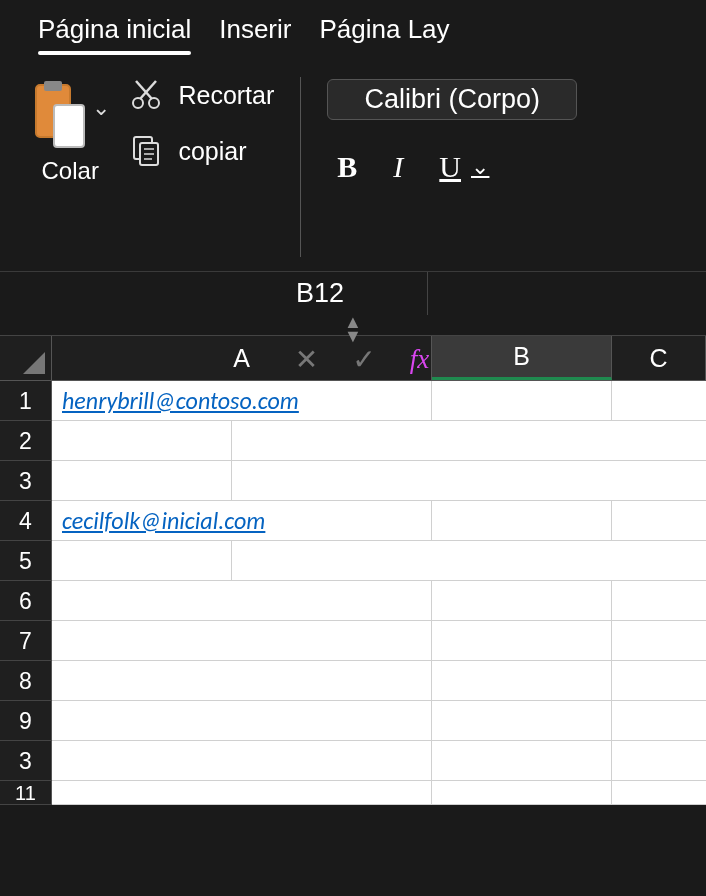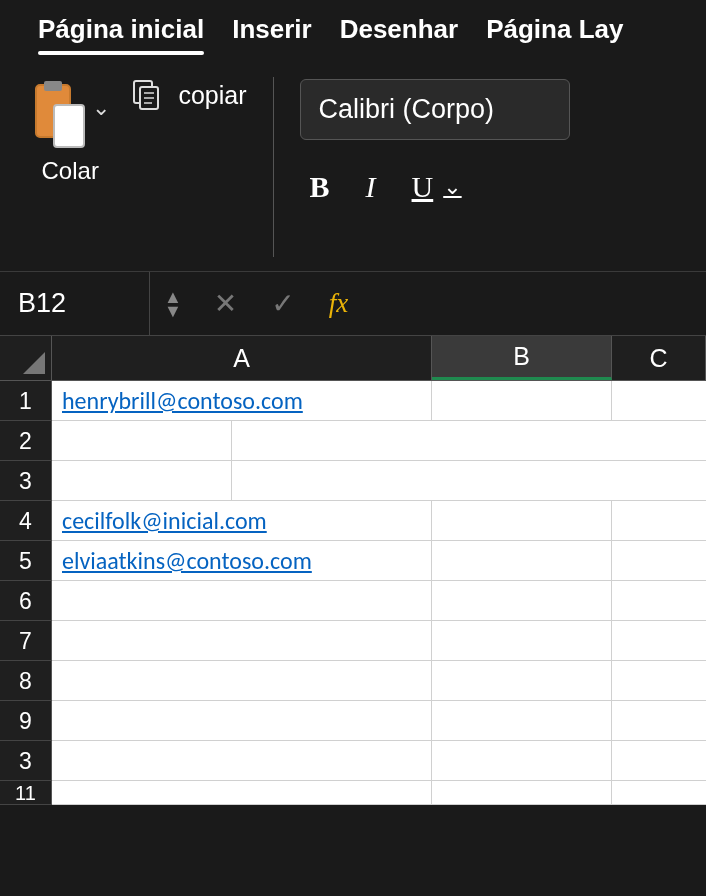--- a/index.html
+++ b/index.html
@@ -9,21 +9,21 @@
     background: #1a1a1a;
     font-family: "Segoe UI", Arial, sans-serif;
     overflow: hidden;
     color: #fff;
   }
   .tabs {
     display: flex;
     gap: 28px;
     padding: 14px 2px 0 38px;
     font-size: 26px;
-    font-weight: 700;
+    font-weight: 400;
   }
   .tab {
     padding-bottom: 10px;
     position: relative;
   }
   .tab.active::after {
     content: "";
     position: absolute;
     left: 0; right: 0; bottom: 0;
     height: 4px;
@@ -87,24 +87,25 @@
     flex: 1;
     display: flex;
     flex-direction: column;
     gap: 22px;
     padding-top: 6px;
   }
   .font-name-box {
     background: #2a2a2a;
     border: 1px solid #555;
     border-radius: 6px;
-    padding: 14px 18px;
+    padding: 4px 18px;
     font-size: 27px;
     color: #fff;
-    width: 270px;
+    width: 250px;
+    text-align: center;
   }
   .format-row {
     display: flex;
     gap: 36px;
     align-items: center;
     font-size: 30px;
     padding-left: 10px;
     margin-top: 8px;
   }
   .bold { font-weight: bold; font-family: "Times New Roman", serif; }
@@ -113,20 +114,21 @@
     text-decoration: underline;
     font-family: "Times New Roman", serif;
     display: flex; gap: 10px; align-items: center;
   }
   .namebox-row {
     display: flex;
     align-items: center;
     background: #1a1a1a;
     border-bottom: 1px solid #444;
     height: 64px;
+    flex-direction: column;
   }
   .namebox {
     width: 150px;
     font-size: 27px;
     padding: 6px 10px 6px 18px;
     border-right: 1px solid #444;
     height: 100%;
     display: flex;
     align-items: center;
   }
@@ -144,21 +146,21 @@
     gap: 34px;
     align-items: center;
     color: #777;
     font-size: 28px;
     padding-left: 18px;
   }
   .fx {
     font-style: italic;
     font-family: "Cambria Math", serif;
     font-size: 27px;
-    color: #eab308;
+    color: #d946ef;
   }
   .grid-wrap {
     background: #fff;
   }
   .col-headers {
     display: flex;
     background: #1f1f1f;
     color: #fff;
     border-bottom: 1px solid #555;
   }
@@ -216,53 +218,64 @@
     line-height: 32px;
     background: #fff;
     color: #000;
     overflow: hidden;
     white-space: nowrap;
   }
   .cell.link {
     color: #0563c1;
     text-decoration: underline;
     font-family: Calibri, Arial, sans-serif;
+    font-style: italic;
   }
   .cA { width: 380px; }
   .cB { width: 180px; }
   .cC { flex: 1; border-right: none; }
   .row-num.partial { height: 24px; line-height: 24px; font-size: 20px; }
   .row.partial { height: 24px; }
 </style>
 </head>
 <body>
 
 <div class="tabs">
   <div class="tab active">Página inicial</div>
   <div class="tab">Inserir</div>
-  <div class="tab">Desenhar</div>
   <div class="tab">Página Lay</div>
 </div>
 
 <div class="ribbon">
   <div class="paste-group">
     <div class="paste-icon-wrap">
       <div class="paste-icon">
         <svg viewBox="0 0 58 72">
           <rect x="6" y="6" width="34" height="52" rx="4" fill="#e08a3a" stroke="#c77a2e" stroke-width="2"></rect>
           <rect x="14" y="2" width="18" height="10" rx="2" fill="#888"></rect>
           <rect x="24" y="26" width="30" height="42" rx="3" fill="#fff" stroke="#bbb" stroke-width="2"></rect>
         </svg>
       </div>
       <span class="paste-chevron">⌄</span>
     </div>
     <div class="paste-label">Colar</div>
   </div>
 
   <div class="cut-group">
+    <div class="cut-row">
+      <span class="small-icon">
+        <svg viewBox="0 0 36 36" width="36" height="36">
+          <circle cx="10" cy="26" r="5" fill="none" stroke="#ddd" stroke-width="2"></circle>
+          <circle cx="26" cy="26" r="5" fill="none" stroke="#ddd" stroke-width="2"></circle>
+          <line x1="12" y1="22" x2="28" y2="4" stroke="#ddd" stroke-width="2.5"></line>
+          <line x1="24" y1="22" x2="8" y2="4" stroke="#ddd" stroke-width="2.5"></line>
+        </svg>
+      </span>
+      <span>Recortar</span>
+    </div>
     <div class="cut-row">
       <span class="small-icon">
         <svg viewBox="0 0 36 36" width="36" height="36">
           <rect x="6" y="4" width="18" height="22" rx="2" fill="none" stroke="#ddd" stroke-width="2"></rect>
           <rect x="12" y="10" width="18" height="22" rx="2" fill="#1a1a1a" stroke="#ddd" stroke-width="2"></rect>
           <line x1="16" y1="16" x2="26" y2="16" stroke="#ddd" stroke-width="1.5"></line>
           <line x1="16" y1="21" x2="26" y2="21" stroke="#ddd" stroke-width="1.5"></line>
           <line x1="16" y1="26" x2="24" y2="26" stroke="#ddd" stroke-width="1.5"></line>
         </svg>
       </span>
@@ -323,21 +336,20 @@
         <div class="cell cC"></div>
       </div>
       <div class="row">
         <div class="row-num">4</div>
         <div class="cell cA link">cecilfolk@inicial.com</div>
         <div class="cell cB"></div>
         <div class="cell cC"></div>
       </div>
       <div class="row">
         <div class="row-num">5</div>
-        <div class="cell cA link">elviaatkins@contoso.com</div>
         <div class="cell cB"></div>
         <div class="cell cC"></div>
       </div>
       <div class="row">
         <div class="row-num">6</div>
         <div class="cell cA"></div>
         <div class="cell cB"></div>
         <div class="cell cC"></div>
       </div>
       <div class="row">

